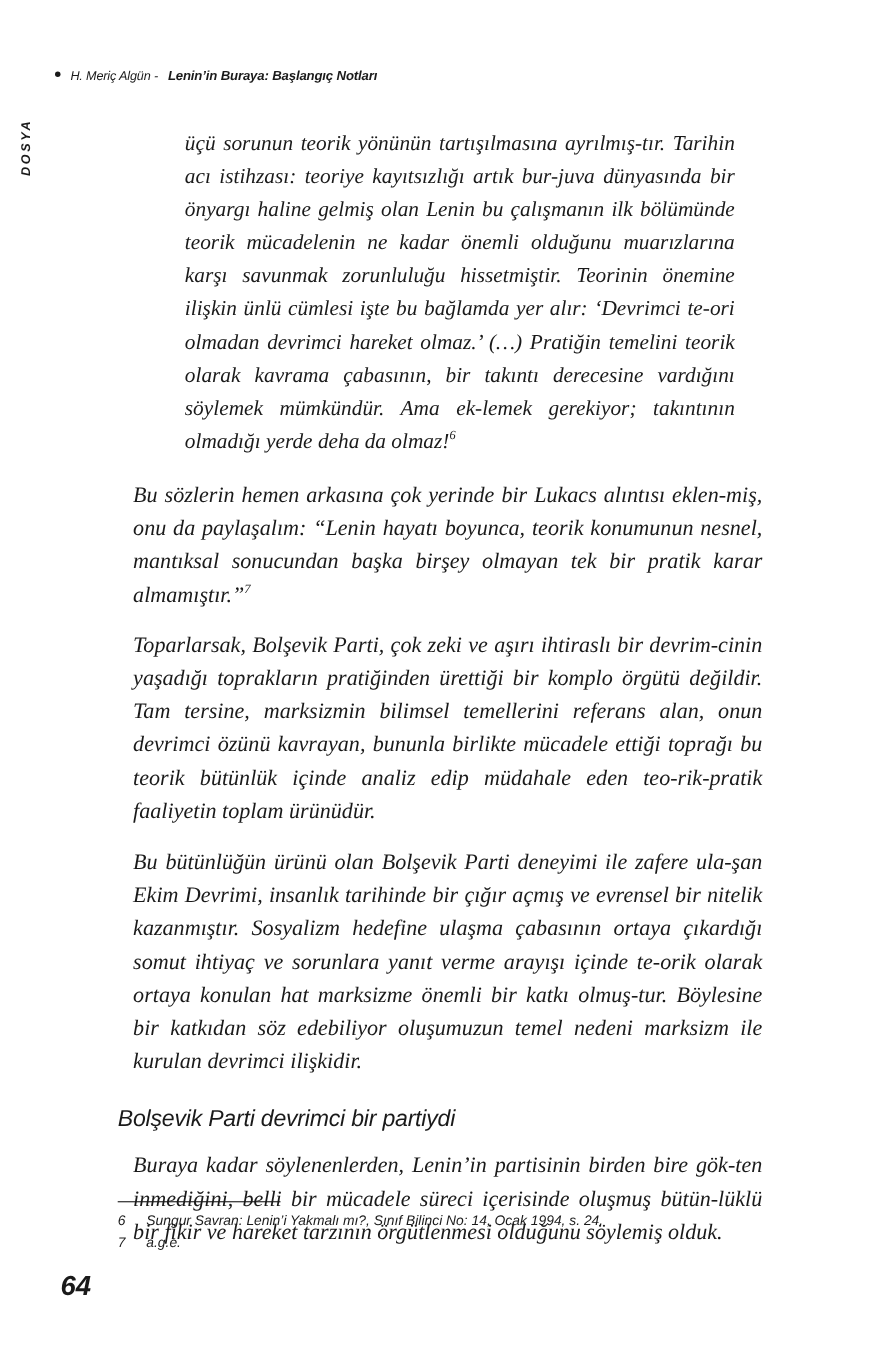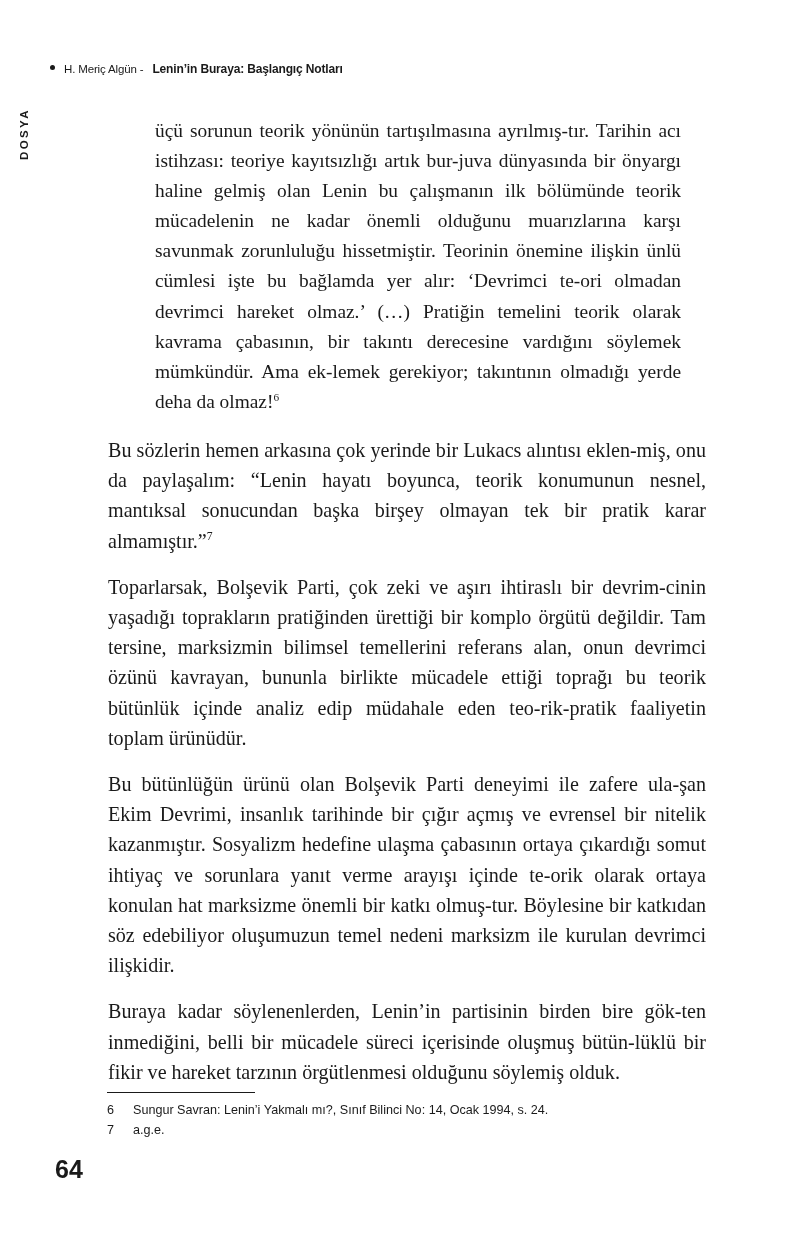--- a/index.html
+++ b/index.html
@@ -12,20 +12,21 @@
     height: 1241px;
     position: relative;
     font-family: "Liberation Serif", "DejaVu Serif", serif;
     color: #1a1a1a;
     overflow: hidden;
   }
 
   .page {
     position: absolute;
     inset: 0;
+    font-style: italic;
   }
 
   
   .runhead {
     position: absolute;
     left: 50px;
     top: 62px;
     display: flex;
     align-items: baseline;
     gap: 9px;
@@ -74,21 +75,21 @@
 
   
   .column {
     position: absolute;
     left: 107px;
     top: 100px;
     width: 600px;
   }
 
   p {
-    margin: 1px;
+    margin: 14px;
     font-size: 20.1px;
     line-height: 30.2px;
     text-align: justify;
     text-justify: inter-word;
     hyphens: manual;
   }
 
   .blockquote {
     margin-left: 47px;
     width: 528px;
@@ -175,20 +176,21 @@
     <blockquote class="blockquote">
       <p><span>üçü sorunun teorik yönünün tartışılmasına ayrılmış-tır. Tarihin acı istihzası: teoriye kayıtsızlığı artık bur-juva dünyasında bir önyargı haline gelmiş olan Lenin bu çalışmanın ilk bölümünde teorik mücadelenin ne kadar önemli olduğunu muarızlarına karşı savunmak zorunluluğu hissetmiştir. Teorinin önemine ilişkin ünlü cümlesi işte bu bağlamda yer alır: ‘Devrimci te-ori olmadan devrimci hareket olmaz.’ (…) Pratiğin temelini teorik olarak kavrama çabasının, bir takıntı derecesine vardığını söylemek mümkündür. Ama ek-lemek gerekiyor; takıntının olmadığı yerde deha da olmaz!</span><sup>6</sup></p>
     </blockquote>
 
     <p class="body-para"><span>Bu sözlerin hemen arkasına çok yerinde bir Lukacs alıntısı eklen-miş, onu da paylaşalım: “Lenin hayatı boyunca, teorik konumunun nesnel, mantıksal sonucundan başka birşey olmayan tek bir pratik karar almamıştır.”</span><sup>7</sup></p>
 
     <p class="body-para"><span>Toparlarsak, Bolşevik Parti, çok zeki ve aşırı ihtiraslı bir devrim-cinin yaşadığı toprakların pratiğinden ürettiği bir komplo örgütü değildir. Tam tersine, marksizmin bilimsel temellerini referans alan, onun devrimci özünü kavrayan, bununla birlikte mücadele ettiği toprağı bu teorik bütünlük içinde analiz edip müdahale eden teo-rik-pratik faaliyetin toplam ürünüdür.</span></p>
 
     <p class="body-para"><span>Bu bütünlüğün ürünü olan Bolşevik Parti deneyimi ile zafere ula-şan Ekim Devrimi, insanlık tarihinde bir çığır açmış ve evrensel bir nitelik kazanmıştır. Sosyalizm hedefine ulaşma çabasının ortaya çıkardığı somut ihtiyaç ve sorunlara yanıt verme arayışı içinde te-orik olarak ortaya konulan hat marksizme önemli bir katkı olmuş-tur. Böylesine bir katkıdan söz edebiliyor oluşumuzun temel nedeni marksizm ile kurulan devrimci ilişkidir.</span></p>
 
+    <h2 class="section-heading">Bolşevik Parti devrimci bir partiydi</h2>
 
     <p class="body-para"><span>Buraya kadar söylenenlerden, Lenin’in partisinin birden bire gök-ten inmediğini, belli bir mücadele süreci içerisinde oluşmuş bütün-lüklü bir fikir ve hareket tarzının örgütlenmesi olduğunu söylemiş olduk.</span></p>
 
   </div>
 
   <div class="footnotes">
     <div class="footnote-rule"></div>
 
     <div class="footnote">
       <span class="footnote-num">6</span>

